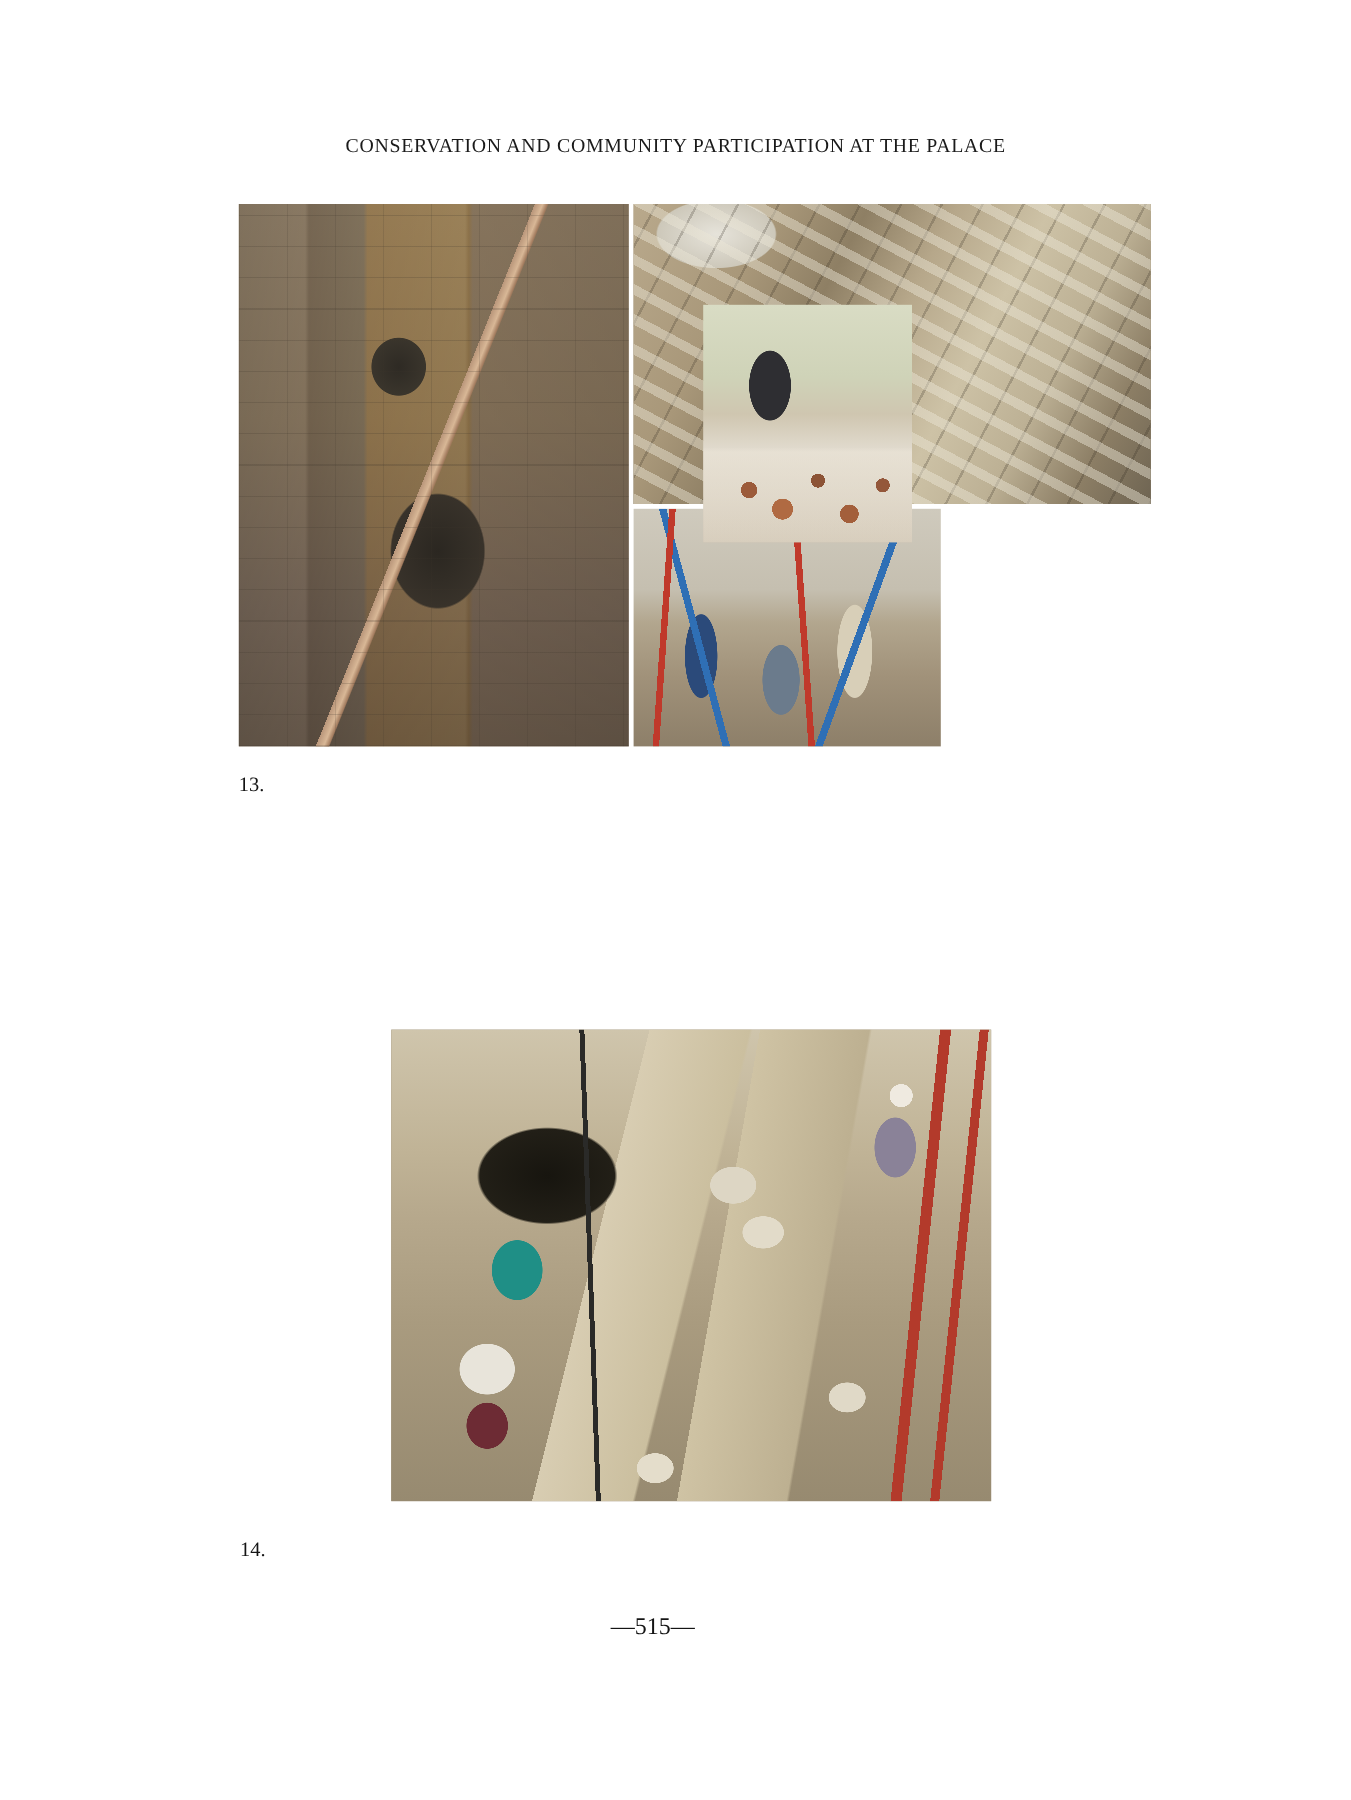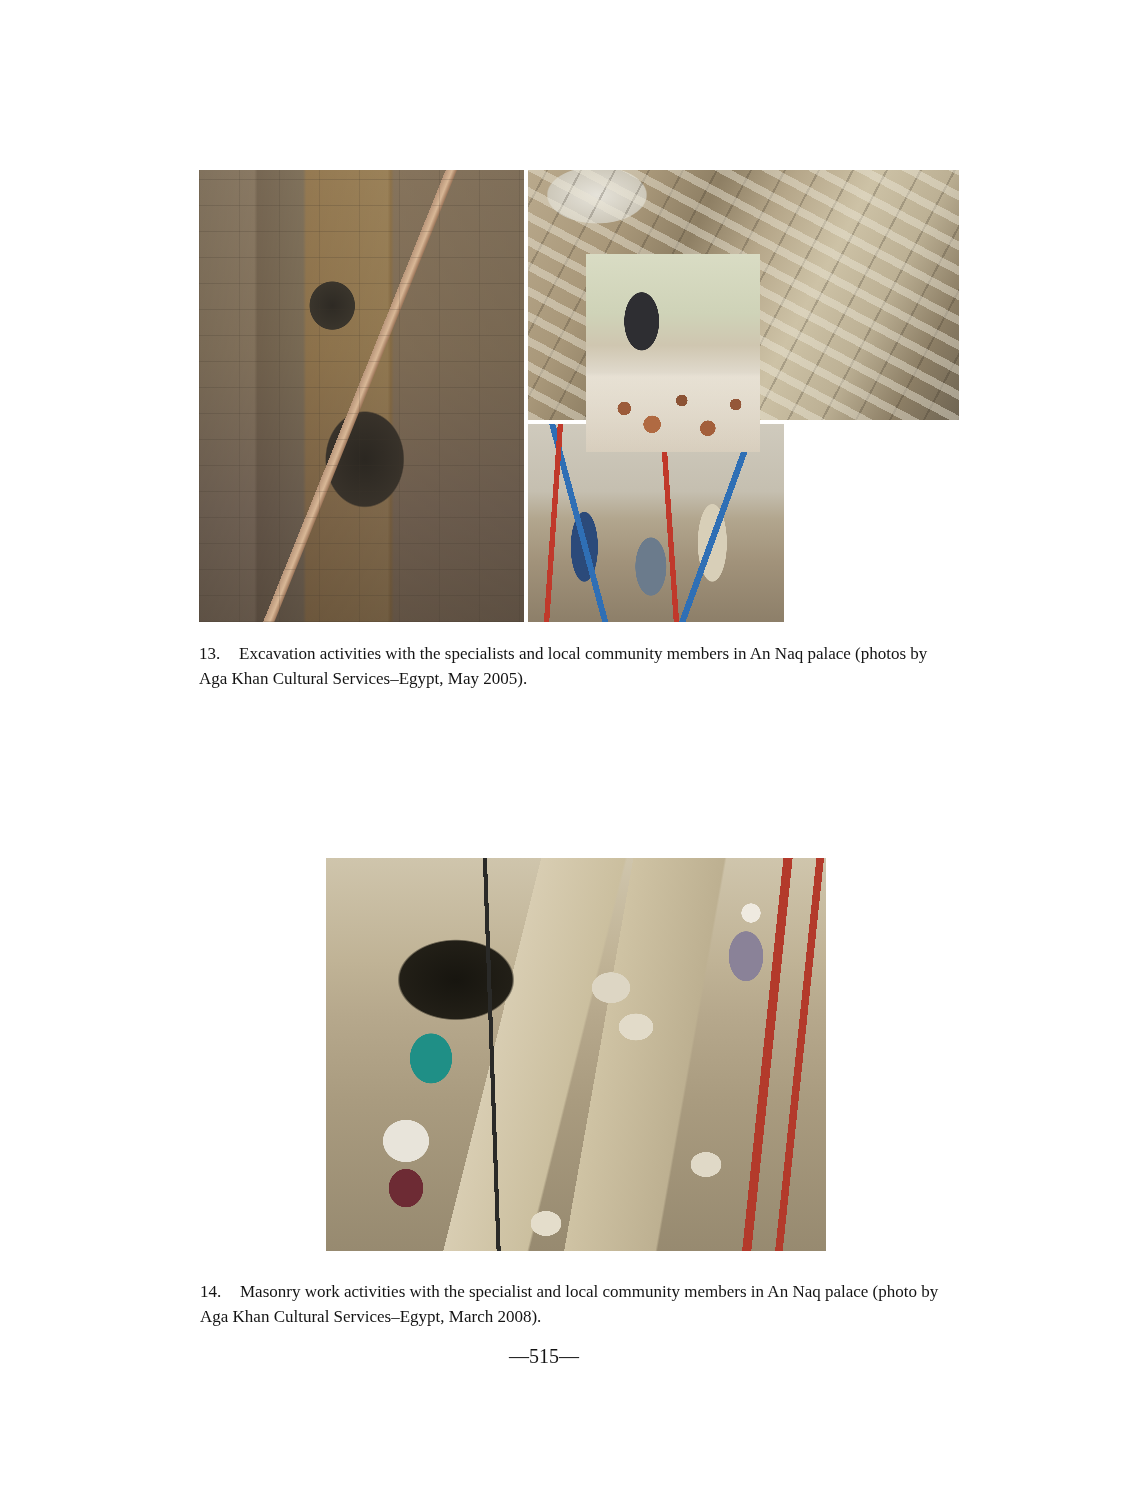--- a/index.html
+++ b/index.html
@@ -204,37 +204,36 @@
     font-size: 20px;
     font-family: "Liberation Serif", serif;
     color: #141414;
   }
 </style>
 </head>
 <body>
 
 <div class="page">
 
+  <div class="running-head">CONSERVATION AND COMMUNITY PARTICIPATION AT THE PALACE</div>
 
   <div class="fig13">
     <div class="ph p-left photo1"></div>
     <div class="ph p-topright photo2"></div>
     <div class="ph p-bottomA photo3"></div>
   </div>
   <div class="ph p-bottomB photo4"></div>
 
   <div class="caption cap13">
     <span class="num">13.</span>
-    <span class="body">Excavation activities with the specialists and local community members in An Naq palace (photos by Aga Khan Cultural Services–Egypt, May 2005).</span>
   </div>
 
   <div class="fig14">
     <div class="photo5"></div>
   </div>
 
   <div class="caption cap14">
     <span class="num">14.</span>
-    <span class="body">Masonry work activities with the specialist and local community members in An Naq palace (photo by Aga Khan Cultural Services–Egypt, March 2008).</span>
   </div>
 
   <div class="folio">—515—</div>
 
 </div>
 
 </body></html>

